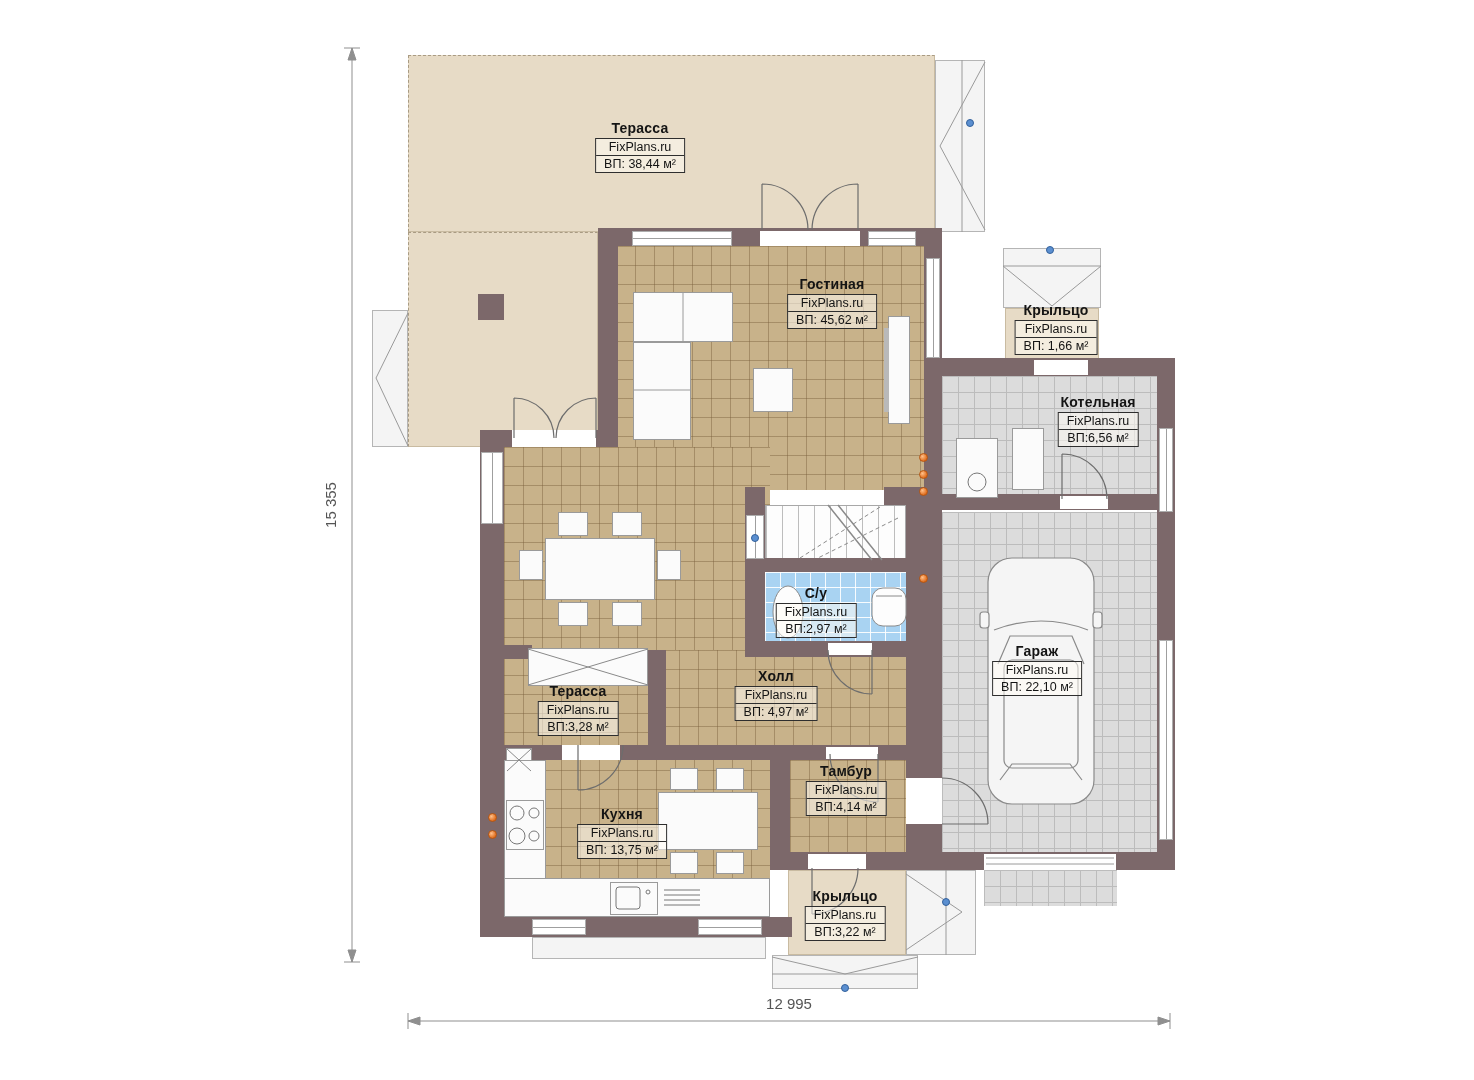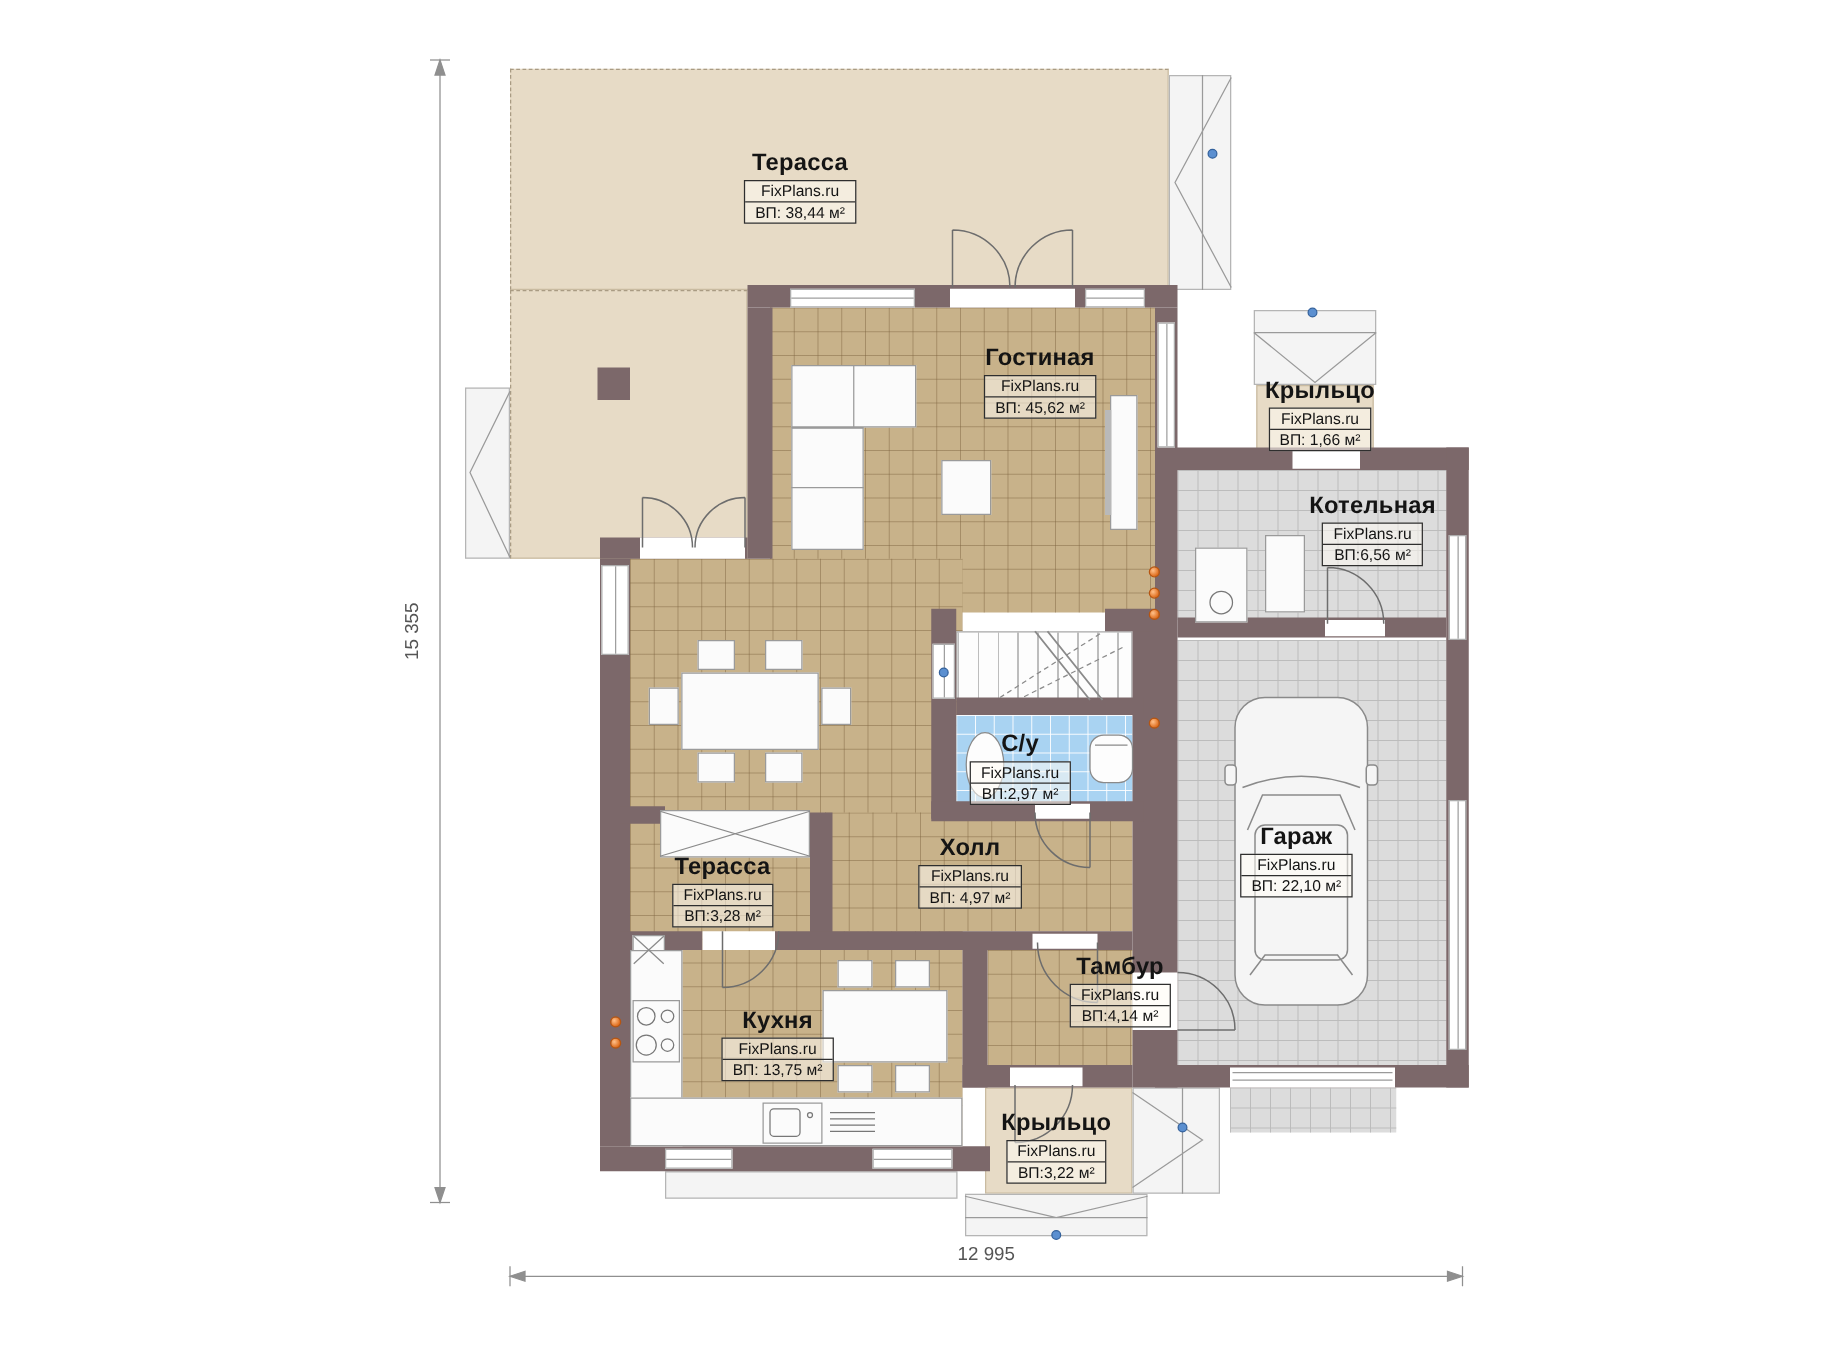--- a/index.html
+++ b/index.html
@@ -33,21 +33,21 @@
        background-image:linear-gradient(#9f9f9f,#9f9f9f);background-size:1px 100%;
        background-position:center;background-repeat:no-repeat;}
   .door-gap{background:#ffffff;z-index:3;}
   .furn{background:#fbfbfb;border:1px solid #9a9a9a;z-index:3;}
   
   .dot-o{width:9px;height:9px;border-radius:50%;z-index:5;
          background:radial-gradient(circle at 35% 35%,#ffc08a,#e06f1f 70%);border:1px solid #b75510;}
   .dot-b{width:8px;height:8px;border-radius:50%;background:#5b8fd0;border:1px solid #33619c;z-index:5;}
   
   .room-label{position:absolute;z-index:6;transform:translateX(-50%);text-align:center;color:#141414;}
-  .room-name{font-weight:700;font-size:19px;letter-spacing:.2px;margin-bottom:2px;white-space:nowrap;}
+  .room-name{font-weight:700;font-size:14px;letter-spacing:.2px;margin-bottom:2px;white-space:nowrap;}
   .room-box{display:inline-block;border:1.3px solid #2e2e2e;background:rgba(255,252,244,.55);
             font-size:12.5px;white-space:nowrap;}
   .room-box .wm{padding:1px 8px;border-bottom:1.3px solid #2e2e2e;}
   .room-box .area{padding:1px 8px;}
   .dim{position:absolute;z-index:6;color:#555;font-size:15px;white-space:nowrap;}
   #overlay{position:absolute;left:0;top:0;z-index:4;pointer-events:none;}
 </style>
 </head>
 <body>
 
@@ -248,33 +248,33 @@
     <div class="room-box"><div class="wm">FixPlans.ru</div><div class="area">ВП: 1,66 м²</div></div>
   </div>
   <div class="room-label" style="left:1098px;top:394px">
     <div class="room-name">Котельная</div>
     <div class="room-box"><div class="wm">FixPlans.ru</div><div class="area">ВП:6,56 м²</div></div>
   </div>
   <div class="room-label" style="left:816px;top:585px">
     <div class="room-name">С/у</div>
     <div class="room-box"><div class="wm">FixPlans.ru</div><div class="area">ВП:2,97 м²</div></div>
   </div>
-  <div class="room-label" style="left:1037px;top:659px">
+  <div class="room-label" style="left:1037px;top:643px">
     <div class="room-name">Гараж</div>
     <div class="room-box"><div class="wm">FixPlans.ru</div><div class="area">ВП: 22,10 м²</div></div>
   </div>
   <div class="room-label" style="left:578px;top:683px">
     <div class="room-name">Терасса</div>
     <div class="room-box"><div class="wm">FixPlans.ru</div><div class="area">ВП:3,28 м²</div></div>
   </div>
   <div class="room-label" style="left:776px;top:668px">
     <div class="room-name">Холл</div>
     <div class="room-box"><div class="wm">FixPlans.ru</div><div class="area">ВП: 4,97 м²</div></div>
   </div>
-  <div class="room-label" style="left:896px;top:763px">
+  <div class="room-label" style="left:846px;top:763px">
     <div class="room-name">Тамбур</div>
     <div class="room-box"><div class="wm">FixPlans.ru</div><div class="area">ВП:4,14 м²</div></div>
   </div>
   <div class="room-label" style="left:622px;top:806px">
     <div class="room-name">Кухня</div>
     <div class="room-box"><div class="wm">FixPlans.ru</div><div class="area">ВП: 13,75 м²</div></div>
   </div>
   <div class="room-label" style="left:845px;top:888px">
     <div class="room-name">Крыльцо</div>
     <div class="room-box"><div class="wm">FixPlans.ru</div><div class="area">ВП:3,22 м²</div></div>

